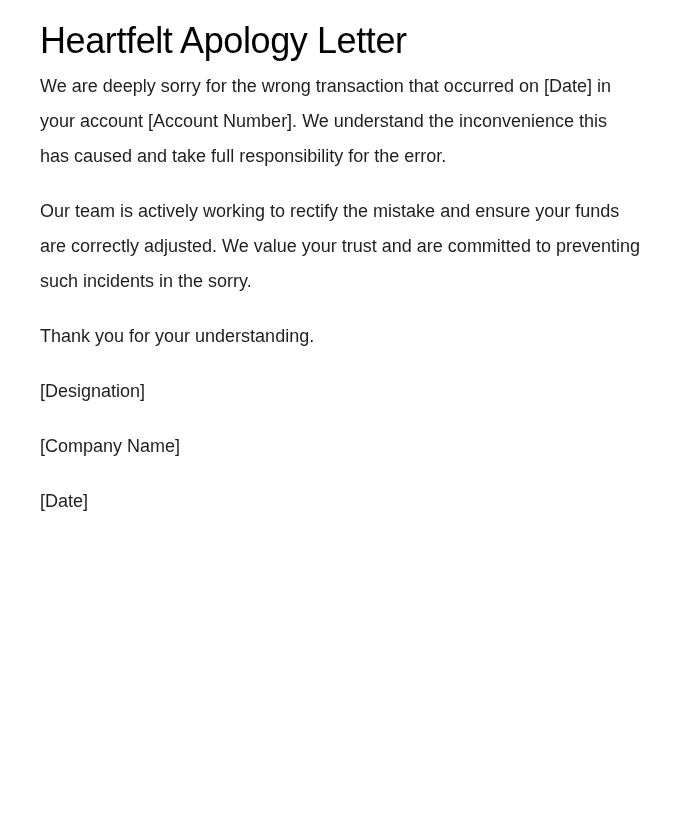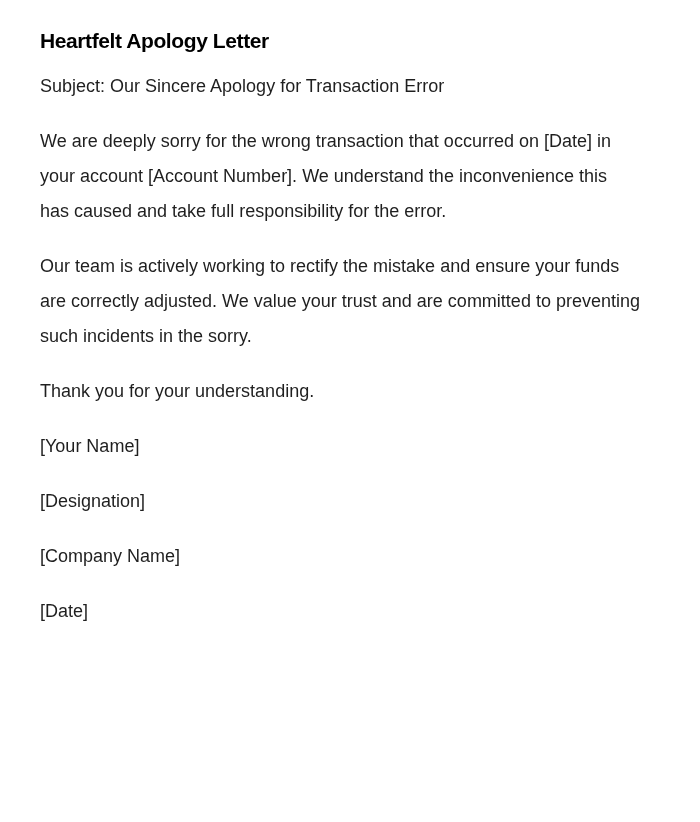--- a/index.html
+++ b/index.html
@@ -13,22 +13,22 @@
     font-family: "Liberation Sans", "DejaVu Sans", sans-serif;
     color: var(--text-color, #1f1f1f);
     -webkit-font-smoothing: antialiased;
   }
   .page {
     box-sizing: border-box;
     width: 700px;
     padding: 24px 60px 40px 40px;
   }
   .letter-title {
-    font-size: 21px;
-    font-weight: 700;
+    font-size: 36px;
+    font-weight: 400;
     line-height: 33px;
     letter-spacing: -0.4px;
     margin: 0 0 12px 0;
     color: var(--title-color, #000000);
   }
   .para {
     font-size: 18px;
     line-height: 35px;
     margin: 0 0 20px 0;
     max-width: 600px;
@@ -38,31 +38,29 @@
     margin-bottom: 14px;
   }
 </style>
 </head>
 <body style="background: rgb(255, 255, 255);">
 
 <div class="page">
 
   <h1 class="letter-title">Heartfelt Apology Letter</h1>
 
-  <p class="para">Subject: Our Sincere Apology for Transaction Error</p>
 
 
   <p class="para">We are deeply sorry for the wrong transaction that occurred on [Date] in your account [Account Number]. We understand the inconvenience this has caused and take full responsibility for the error.</p>
 
   <p class="para">Our team is actively working to rectify the mistake and ensure your funds are correctly adjusted. We value your trust and are committed to preventing such incidents in the sorry.</p>
 
   <p class="para">Thank you for your understanding.</p>
 
 
-  <p class="para">[Your Name]</p>
 
   <p class="para">[Designation]</p>
 
   <p class="para">[Company Name]</p>
 
   <p class="para">[Date]</p>
 
 </div>
 
 </body></html>

